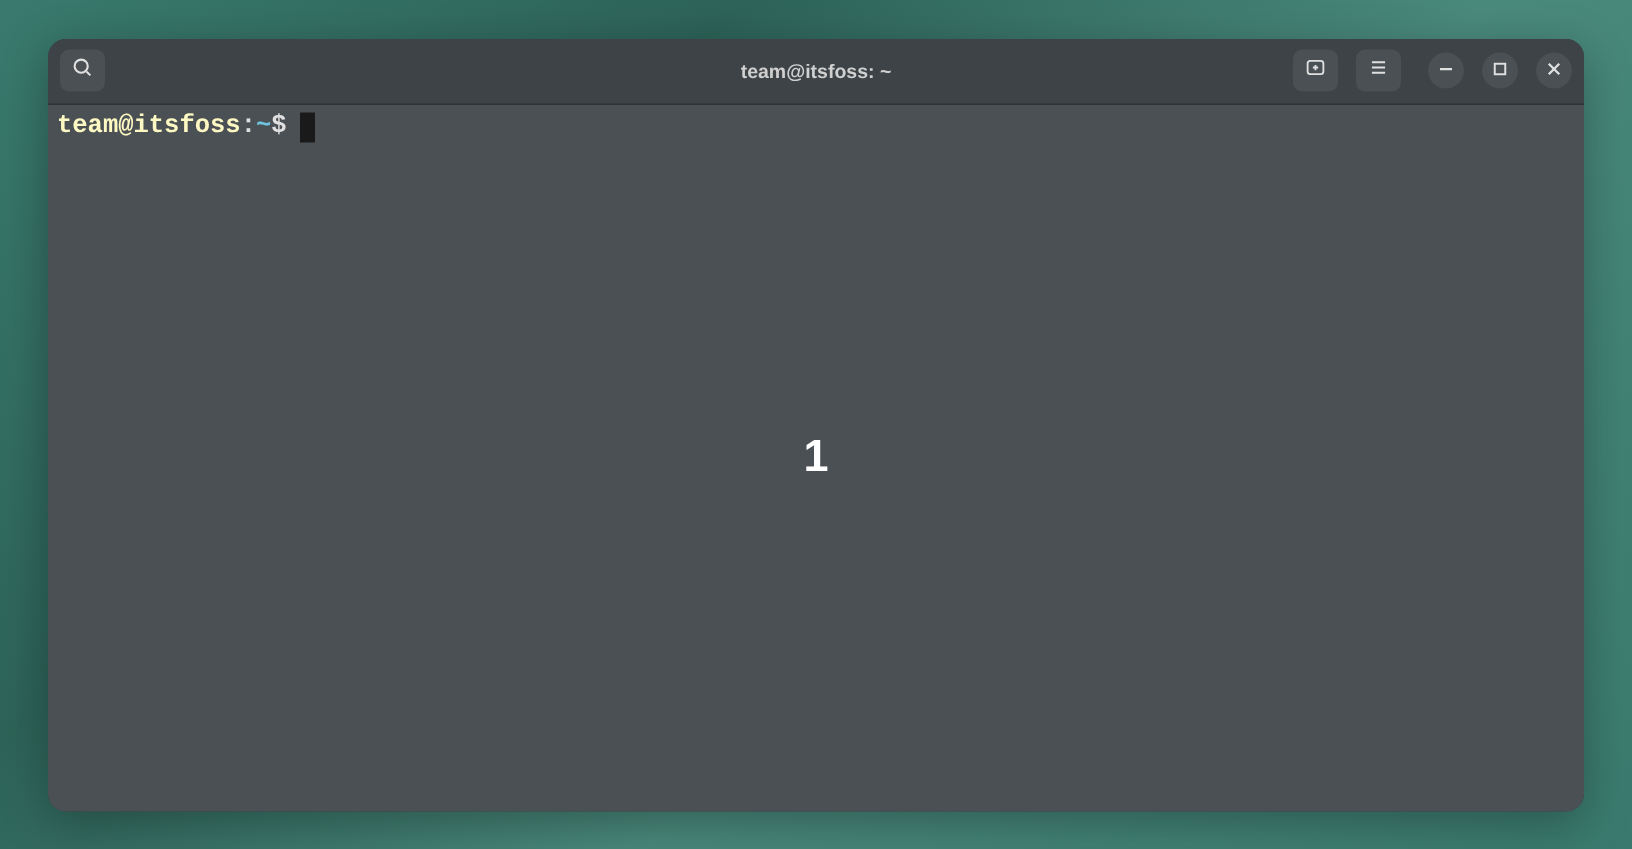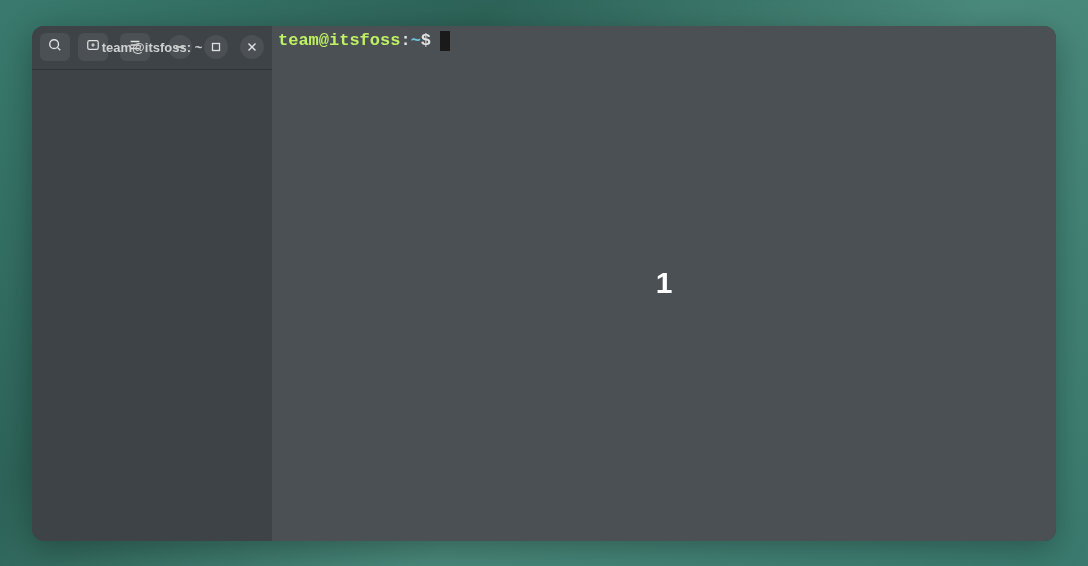--- a/index.html
+++ b/index.html
@@ -15,21 +15,21 @@
       overflow: hidden;
     }
     .terminal-window {
       width: 1024px;
       height: 515px;
       background: #3d4346;
       border-radius: 12px;
       overflow: hidden;
       box-shadow: 0 8px 32px rgba(0,0,0,0.3);
       display: flex;
-      flex-direction: row;
+      flex-direction: column;
       position: relative;
     }
     .titlebar {
       height: 44px;
       background: #3d4346;
       display: flex;
       align-items: center;
       padding: 0 8px;
       gap: 8px;
       border-bottom: 1px solid #2d3336;
@@ -90,21 +90,21 @@
       font-family: "Consolas", "Monaco", "Courier New", monospace;
       font-size: 17px;
       font-weight: bold;
       position: relative;
     }
     .prompt-line {
       display: flex;
       align-items: center;
       line-height: 1.3;
     }
-    .prompt-userhost { color: #bef264; }
+    .prompt-userhost { color: #fef9c3; }
     .prompt-colon { color: #e0e0e0; }
     .prompt-path { color: #6fc3df; }
     .prompt-dollar { color: #e0e0e0; margin-right: 8px; }
     .cursor-block {
       display: inline-block;
       width: 10px;
       height: 20px;
       background: #1a1a1a;
       margin-left: 1px;
     }

